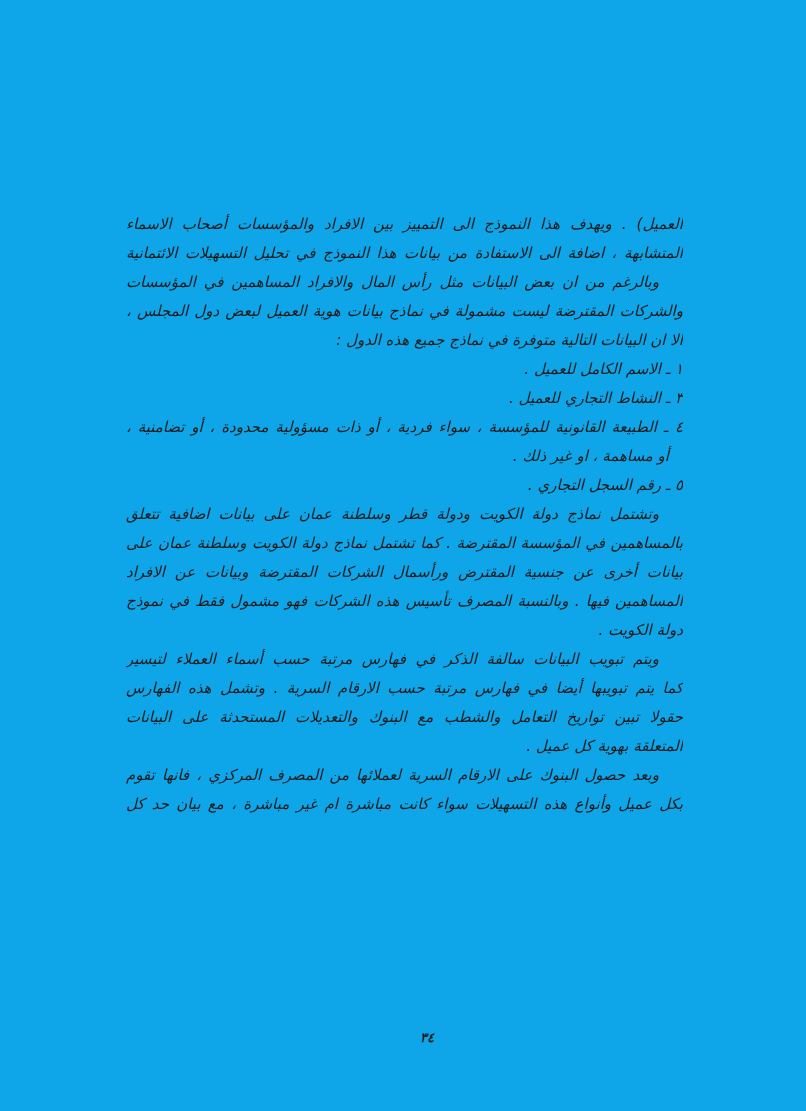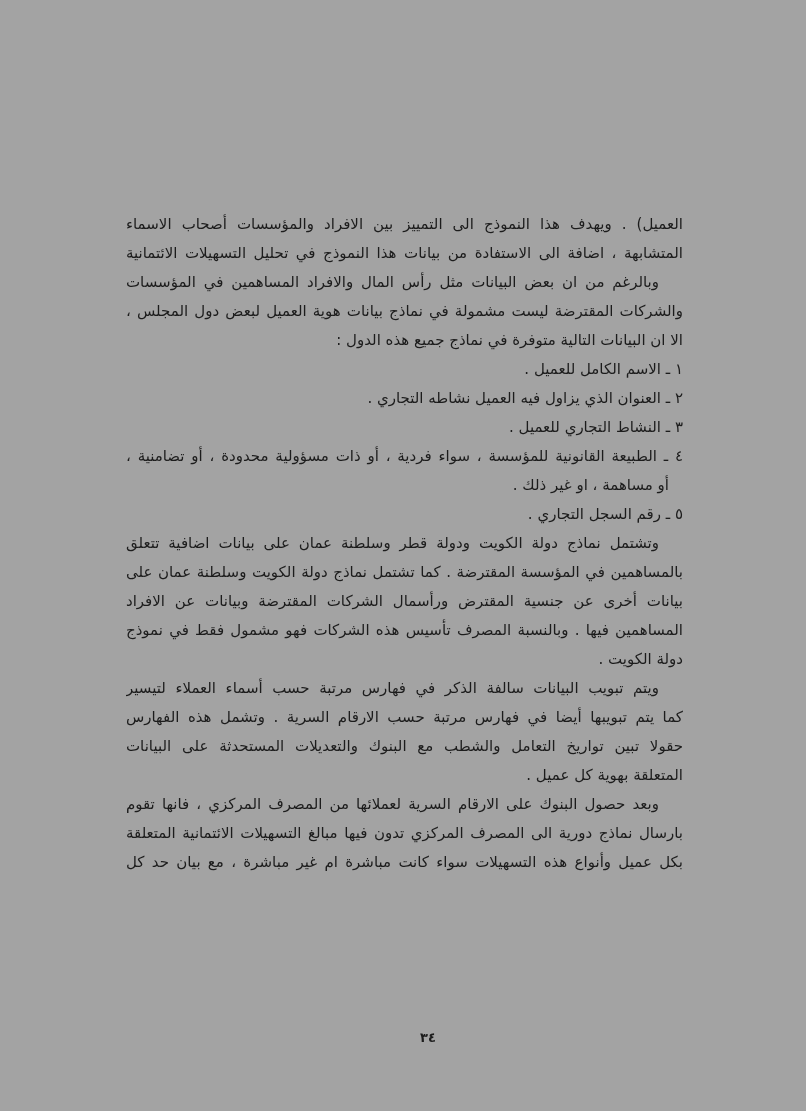--- a/index.html
+++ b/index.html
@@ -11,21 +11,22 @@
     height: 1111px;
     background: #ffffff;
     font-family: "DejaVu Sans", sans-serif;
     color: #1c1c1c;
     position: relative;
     overflow: hidden;
   }
   .page {
     position: absolute;
     inset: 0;
-    background: #a3a3a3;
+    background: #0ea5e9;
+    font-style: italic;
   }
   .text-block {
     position: absolute;
     top: 210px;
     left: 126px;
     width: 557px;
     direction: rtl;
     font-size: 15px;
     line-height: 29px;
     letter-spacing: 0;
@@ -60,34 +61,32 @@
 
 <div class="page">
 
   <div class="text-block">
     <div class="line j">العميل) . ويهدف هذا النموذج الى التمييز بين الافراد والمؤسسات أصحاب الاسماء</div>
     <div class="line j">المتشابهة ، اضافة الى الاستفادة من بيانات هذا النموذج في تحليل التسهيلات الائتمانية</div>
     <div class="line j i24">وبالرغم من ان بعض البيانات مثل رأس المال والافراد المساهمين في المؤسسات</div>
     <div class="line j">والشركات المقترضة ليست مشمولة في نماذج بيانات هوية العميل لبعض دول المجلس ،</div>
     <div class="line">الا ان البيانات التالية متوفرة في نماذج جميع هذه الدول :</div>
     <div class="line">١ ـ الاسم الكامل للعميل .</div>
-    <div class="line">٢ ـ العنوان الذي يزاول فيه العميل نشاطه التجاري .</div>
     <div class="line">٣ ـ النشاط التجاري للعميل .</div>
     <div class="line j">٤ ـ الطبيعة القانونية للمؤسسة ، سواء فردية ، أو ذات مسؤولية محدودة ، أو تضامنية ،</div>
     <div class="line i14">أو مساهمة ، او غير ذلك .</div>
     <div class="line">٥ ـ رقم السجل التجاري .</div>
     <div class="line j i24">وتشتمل نماذج دولة الكويت ودولة قطر وسلطنة عمان على بيانات اضافية تتعلق</div>
     <div class="line j">بالمساهمين في المؤسسة المقترضة . كما تشتمل نماذج دولة الكويت وسلطنة عمان على</div>
     <div class="line j">بيانات أخرى عن جنسية المقترض ورأسمال الشركات المقترضة وبيانات عن الافراد</div>
     <div class="line j">المساهمين فيها . وبالنسبة المصرف تأسيس هذه الشركات فهو مشمول فقط في نموذج</div>
     <div class="line">دولة الكويت .</div>
     <div class="line j i24">ويتم تبويب البيانات سالفة الذكر في فهارس مرتبة حسب أسماء العملاء لتيسير</div>
     <div class="line j">كما يتم تبويبها أيضا في فهارس مرتبة حسب الارقام السرية . وتشمل هذه الفهارس</div>
     <div class="line j">حقولا تبين تواريخ التعامل والشطب مع البنوك والتعديلات المستحدثة على البيانات</div>
     <div class="line">المتعلقة بهوية كل عميل .</div>
     <div class="line j i24">وبعد حصول البنوك على الارقام السرية لعملائها من المصرف المركزي ، فانها تقوم</div>
-    <div class="line j">بارسال نماذج دورية الى المصرف المركزي تدون فيها مبالغ التسهيلات الائتمانية المتعلقة</div>
     <div class="line j">بكل عميل وأنواع هذه التسهيلات سواء كانت مباشرة ام غير مباشرة ، مع بيان حد كل</div>
   </div>
 
   <div class="page-number">٣٤</div>
 
 </div>
 
 </body></html>

